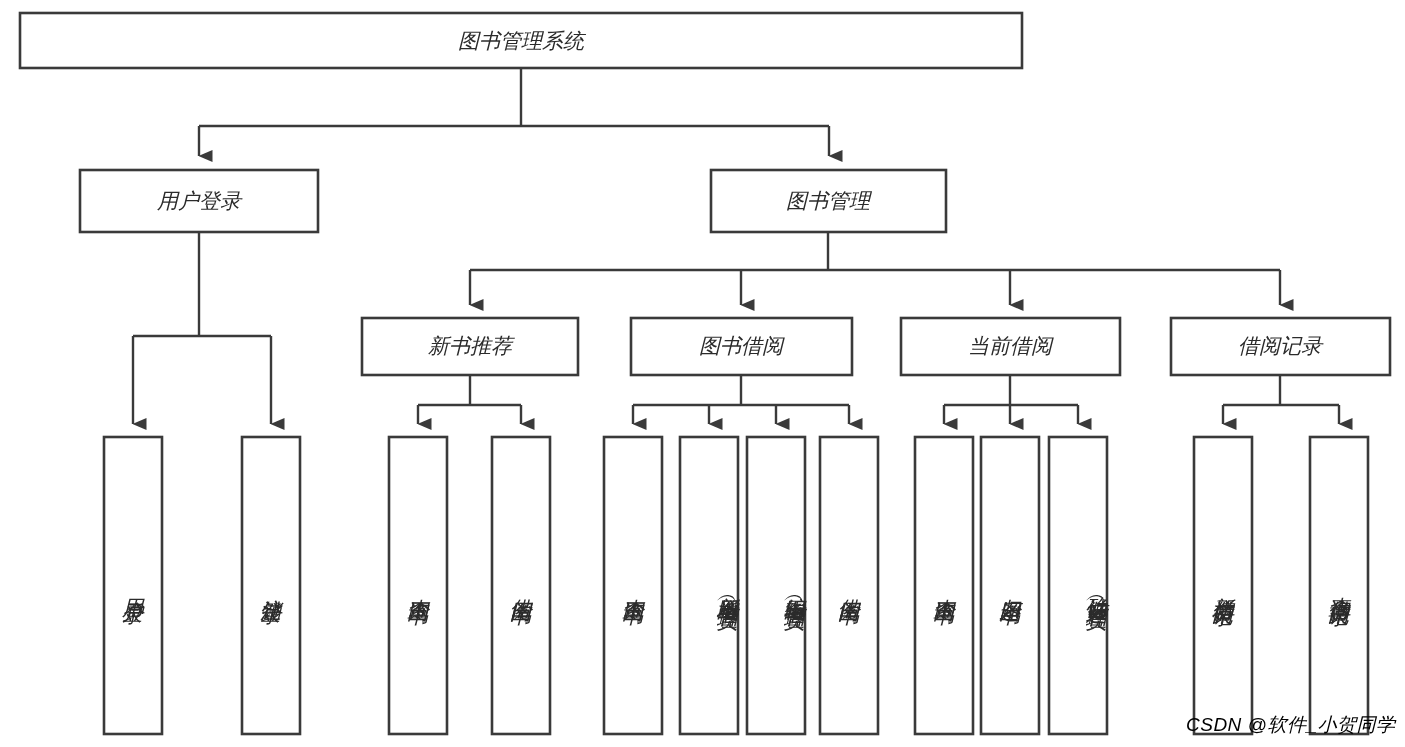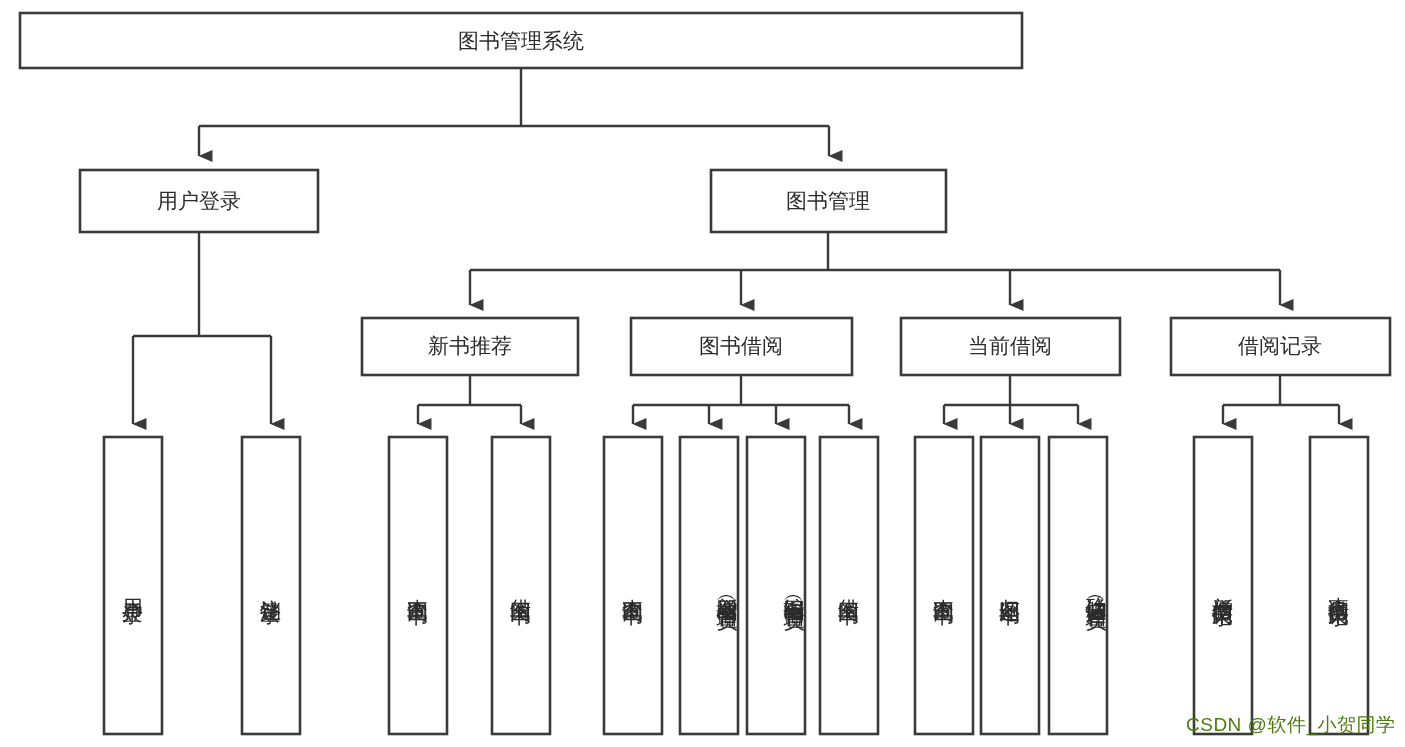--- a/index.html
+++ b/index.html
@@ -11,20 +11,21 @@
     width: 1405px;
     height: 747px;
     font-family: "Liberation Sans", "DejaVu Sans", sans-serif;
     overflow: hidden;
     position: relative;
   }
   #diagram-root {
     position: relative;
     width: 1405px;
     height: 747px;
+    font-style: italic;
   }
   svg.flow {
     position: absolute;
     top: 0;
     left: 0;
     width: 1405px;
     height: 747px;
   }
   .node-box {
     fill: #ffffff;
@@ -66,21 +67,21 @@
   }
   .leaf-label.centered {
     align-items: center;
   }
   .watermark {
     position: absolute;
     left: 1186px;
     top: 712px;
     font-family: "Liberation Sans", "DejaVu Sans", sans-serif;
     font-size: 19px;
-    color: #4d7c0f;
+    color: #000000;
     letter-spacing: 0.5px;
     white-space: nowrap;
   }
 </style>
 </head>
 <body>
 
 <div id="diagram-root">
 
   <svg class="flow" viewBox="0 0 1405 747">

